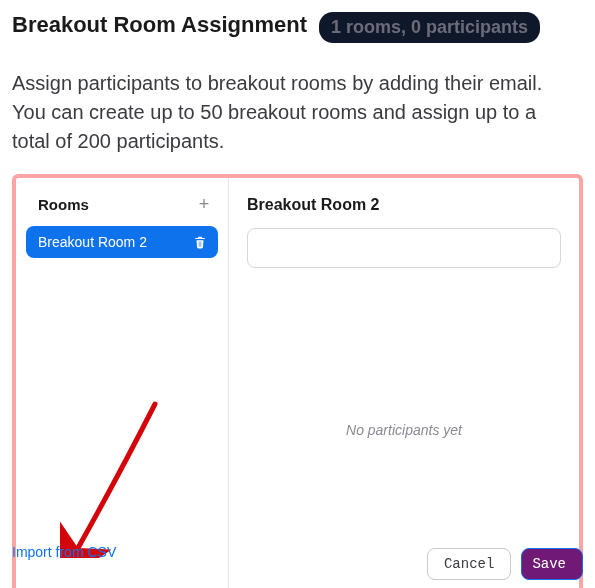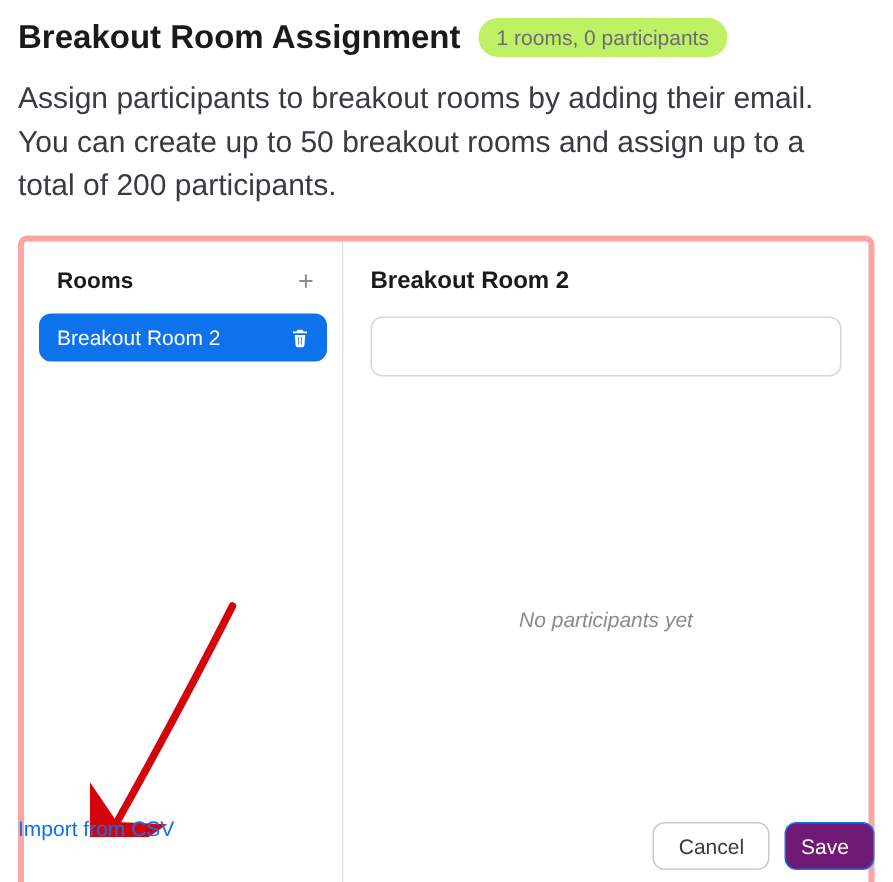--- a/index.html
+++ b/index.html
@@ -16,34 +16,35 @@
       position: relative;
       color: #232333;
     }
     .container {
       padding: 12px 12px 0 12px;
     }
     .header-row {
       display: flex;
       align-items: flex-start;
       gap: 12px;
-      margin-bottom: 14px;
+      margin-bottom: 26px;
     }
     .page-title {
       font-size: 22px;
       font-weight: 700;
       color: #1a1a1a;
     }
     .count-pill {
-      background: #bef264;
+      background: #0f172a;
       color: #6c6c78;
-      font-size: 14px;
+      font-size: 18px;
       padding: 5px 12px;
       border-radius: 14px;
       white-space: nowrap;
+      font-weight: bold;
     }
     .description {
       font-size: 20px;
       color: #3a3a40;
       line-height: 1.45;
       margin-bottom: 18px;
       max-width: 560px;
     }
     .panel {
       border: 4px solid #fca5a5;
@@ -159,21 +160,21 @@
     }
     .footer-buttons {
       display: flex;
       gap: 10px;
     }
     .btn {
       font-size: 14px;
       padding: 7px 16px;
       border-radius: 8px;
       cursor: pointer;
-      font-family: Liberation Sans, sans-serif;
+      font-family: Liberation Mono, monospace;
       margin-top: 25px;
     }
     .btn-cancel {
       background: #ffffff;
       border: 1px solid #c9c9cf;
       color: #3a3a40;
     }
     .btn-save {
       background: #701a75;
       border: 1px solid #0e72ed;

